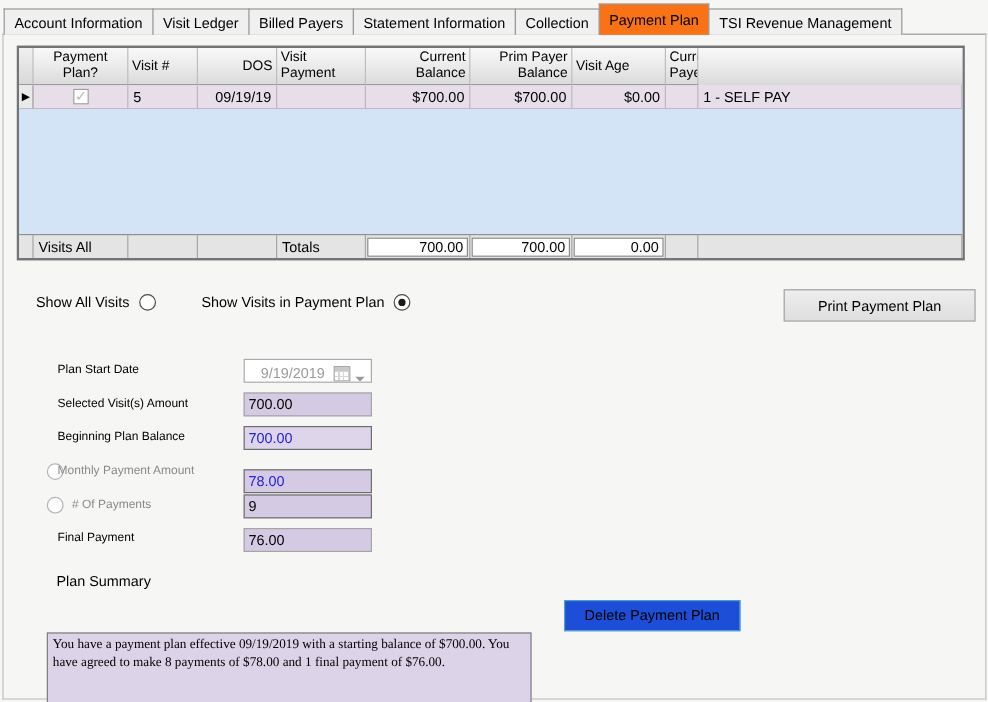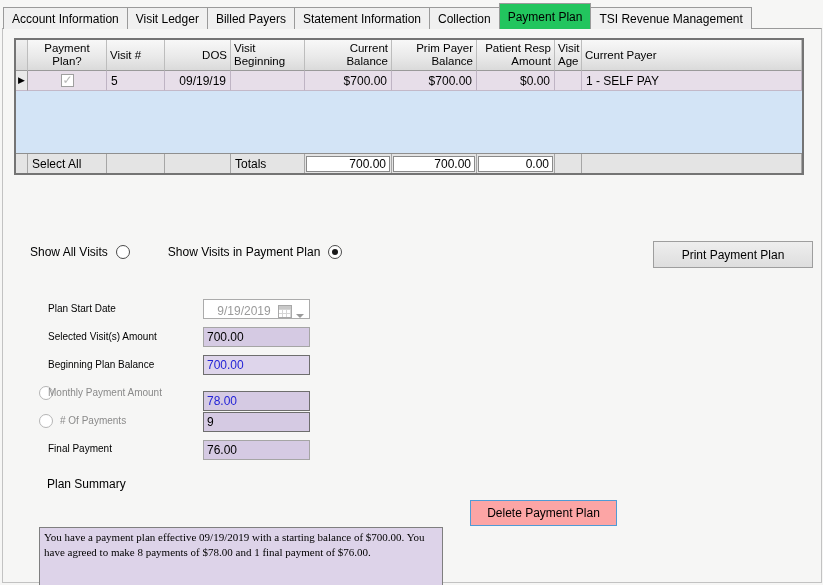--- a/index.html
+++ b/index.html
@@ -3,25 +3,25 @@
 <meta charset="utf-8">
 <style>
   * { box-sizing: border-box; margin: 0; padding: 0; }
   html,body { width:823px; height:585px; }
   body { font-family:"Liberation Sans", sans-serif; font-size:12px; color:#000; background:#f6f6f5; overflow:hidden; }
   #app { position:relative; width:823px; height:585px; background:#f6f6f5; }
 
   
   .tabstrip { position:absolute; left:3px; top:3px; display:flex; align-items:flex-end; height:26px; z-index:3; }
   .tab { background:#f0f0f0; border:1px solid #9a9a9a; border-bottom:none; padding:4px 8px 4px 8px; height:22px; margin-right:-1px; white-space:nowrap; color:#000; }
-  .tab.active { background:#22c55e; height:26px; padding-top:6px; position:relative; z-index:4; }
+  .tab.active { background:#f97316; height:26px; padding-top:6px; position:relative; z-index:4; }
   .page-border { position:absolute; left:2px; top:28px; width:820px; height:555px; border:1px solid #c2c2c2; border-top:1px solid #9a9a9a; background:transparent; z-index:0; pointer-events:none; }
 
   
-  .grid { position:absolute; left:14px; top:38px; width:790px; height:137px; border:2px solid #747474; background:#d3e4f6; display:grid; grid-template-rows:31px 20px 1fr 20px; z-index:2; }
+  .grid { position:absolute; left:14px; top:38px; width:790px; height:179px; border:2px solid #747474; background:#d3e4f6; display:grid; grid-template-rows:31px 20px 1fr 20px; z-index:2; }
   .grow { display:grid; grid-template-columns:12px 79px 58px 66px 74px 87px 85px 78px 27px 1fr; }
   .gh { background:linear-gradient(#f8f8f8,#e9e9e9 55%,#d9d9d9); }
   .gh .cell { border-right:1px solid #bdbdbd; border-bottom:1px solid #9a9a9a; padding:2px 3px; font-size:11.5px; line-height:13px; display:flex; align-items:center; overflow:hidden; }
   .gh .cell.r { justify-content:flex-end; text-align:right; }
   .gh .cell.c { justify-content:center; text-align:center; }
   .gh .cell.sel { background:linear-gradient(#f0f0f0,#d8d8d8); }
   .grow.data { background:#e7dee9; }
   .grow.data .cell { border-right:1px solid #bfb4c4; border-bottom:1px solid #c3b8c8; padding:2px 4px; display:flex; align-items:center; overflow:hidden; white-space:nowrap; }
   .grow.data .cell.r { justify-content:flex-end; }
   .grow.data .cell.c { justify-content:center; }
@@ -39,21 +39,21 @@
   .filterrow { position:absolute; left:30px; top:243px; display:flex; align-items:center; height:18px; }
   .radio { width:14px; height:14px; border:1px solid #4a4a4a; border-radius:50%; background:#fff; position:relative; flex:none; }
   .radio.on::after { content:""; position:absolute; left:3px; top:3px; width:6px; height:6px; border-radius:50%; background:#1a1a1a; }
   .radio.dim { border-color:#b5b5b5; }
   .fl { margin-right:8px; }
   .gap36 { width:38px; }
 
   
   .btn { position:absolute; display:flex; align-items:center; justify-content:center; background:linear-gradient(#eeeeee,#dedede); border:1px solid #9e9e9e; font-size:12px; color:#000; cursor:pointer; }
   .btn-print { left:653px; top:241px; width:160px; height:27px; }
-  .btn-delete { left:470px; top:500px; width:147px; height:26px; background:#fca5a5; border:1px solid #4f9bd5; }
+  .btn-delete { left:470px; top:500px; width:147px; height:26px; background:#1d4ed8; border:1px solid #4f9bd5; }
 
   
   .flabel { position:absolute; left:48px; font-size:10px; color:#000; white-space:nowrap; }
   .flabel.dim { color:#8a8a8a; }
   .ffield { position:absolute; left:203px; width:107px; height:20px; }
   .ffield input { width:100%; height:100%; border:1px solid #a5a5a5; background:#d5cae3; font-family:"Liberation Sans",sans-serif; font-size:12px; padding:0 3px; color:#000; outline:none; }
   .ffield.light input { background:#ded5eb; }
   .ffield.darkborder input { border:1px solid #6e6e6e; }
   .ffield.bluetext input { color:#2323d6; }
   .datefield { position:absolute; left:203px; top:299px; width:107px; height:20px; background:#fff; border:1px solid #ababab; display:flex; align-items:flex-end; }
@@ -87,24 +87,23 @@
     <div class="tab">TSI Revenue Management</div>
   </div>
 
   <div class="grid">
 
     <div class="grow gh">
       <div class="cell sel"></div>
       <div class="cell c">Payment Plan?</div>
       <div class="cell">Visit #</div>
       <div class="cell r">DOS</div>
-      <div class="cell">Visit Beginning</div>
+      <div class="cell">Visit Payment</div>
       <div class="cell r">Current Balance</div>
       <div class="cell r">Prim Payer Balance</div>
-      <div class="cell r">Patient Resp Amount</div>
       <div class="cell">Visit Age</div>
       <div class="cell">Current Payer</div>
     </div>
 
     <div class="grow data">
       <div class="cell rowsel">
           <span class="tri">▶</span>
         </div>
       <div class="cell c">
         <span class="gcheck">
@@ -118,21 +117,21 @@
       <div class="cell r">$700.00</div>
       <div class="cell r">$0.00</div>
       <div class="cell"></div>
       <div class="cell">1 - SELF PAY</div>
     </div>
 
     <div class="filler"></div>
 
     <div class="grow footer">
       <div class="cell"></div>
-      <div class="cell">Select All</div>
+      <div class="cell">Visits All</div>
       <div class="cell"></div>
       <div class="cell"></div>
       <div class="cell">Totals</div>
       <div class="cell valbox">
           <span class="vb">700.00</span>
         </div>
       <div class="cell valbox">
           <span class="vb">700.00</span>
         </div>
       <div class="cell valbox">

